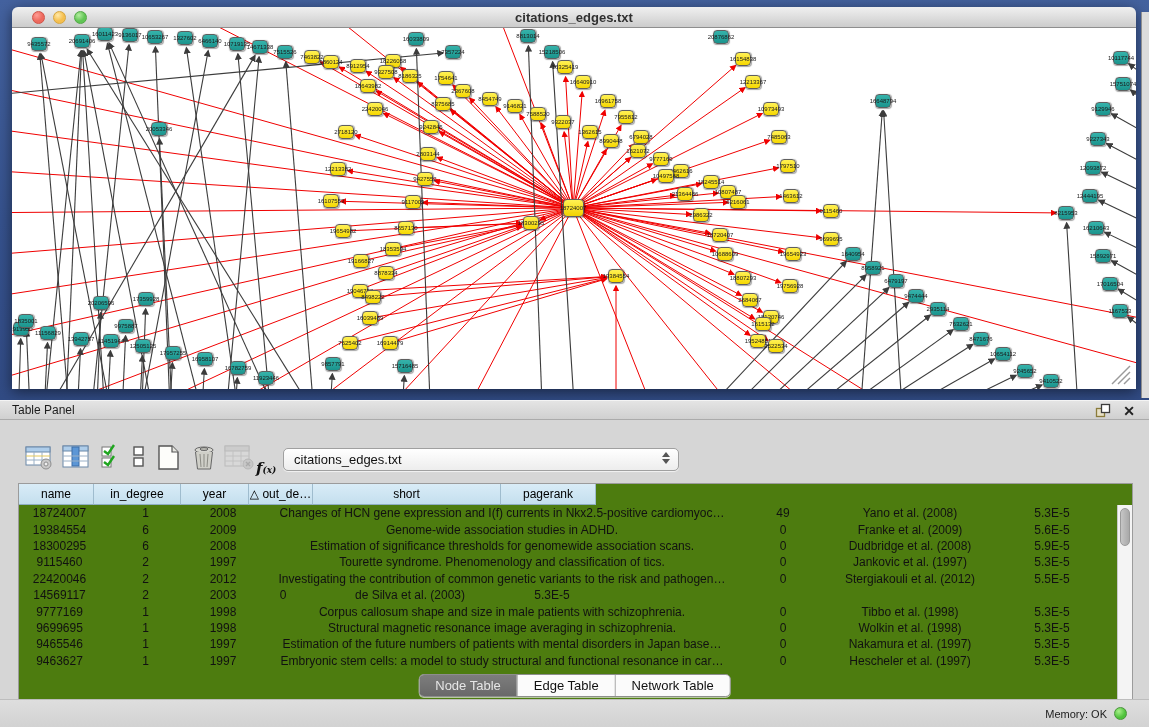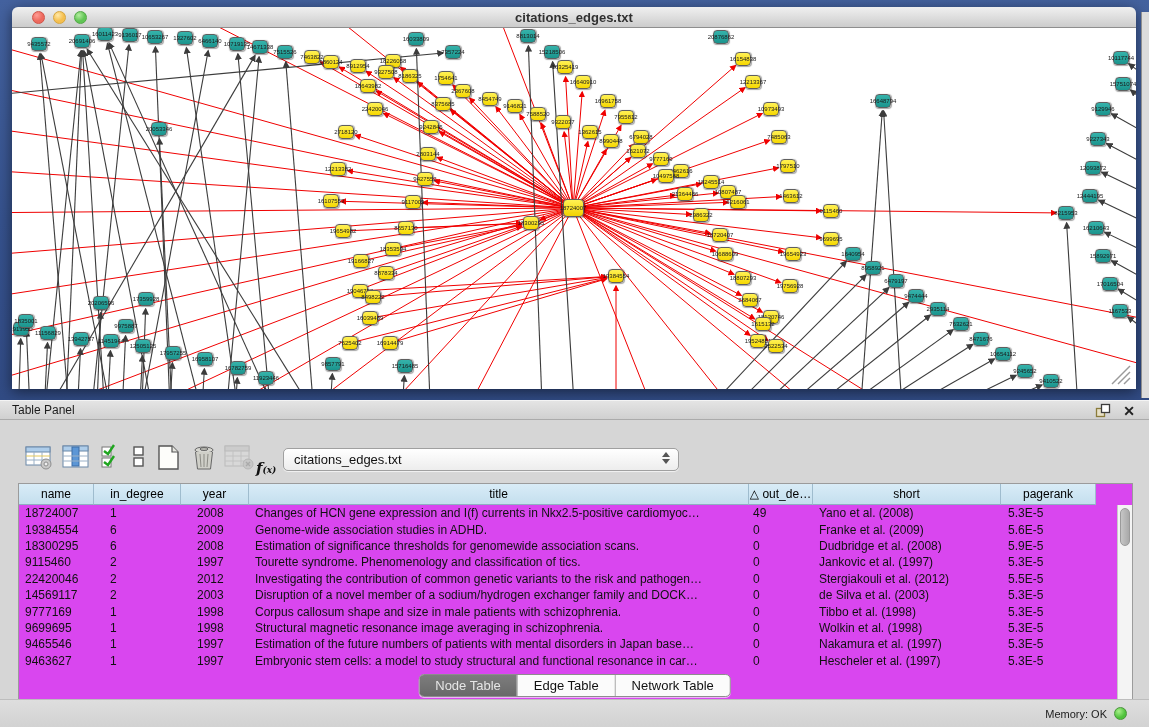--- a/index.html
+++ b/index.html
@@ -54,21 +54,21 @@
               background:linear-gradient(180deg,#ffffff,#ededed);
               border:1px solid #a0a0a0; border-radius:5px;
               display:flex; align-items:center; font-size:13px; color:#111;
               padding-left:10px; box-shadow:0 1px 1px rgba(255,255,255,.7); }
   .dd-steppers { position:absolute; right:8px; top:3px; display:flex; flex-direction:column; gap:2px; }
   .dd-steppers i { width:0; height:0; border-left:4px solid transparent; border-right:4px solid transparent; }
   .dd-up { border-bottom:5px solid #555; }
   .dd-down { border-top:5px solid #555; }
 
   .table-wrap { position:absolute; left:18px; top:83px; width:1115px; height:222px;
-                background:#d946ef; border:1px solid #9b9b9b; }
+                background:#4d7c0f; border:1px solid #9b9b9b;text-align:center; }
   .thead { position:absolute; left:0; top:0; height:21px; display:flex; }
   .th { height:21px; background:linear-gradient(180deg,#d9ecf7,#c4dfee);
         border-right:1px solid #9fbcce; border-bottom:1px solid #8fAec2;
         font-size:12px; color:#000; display:flex; align-items:center; justify-content:center; }
   .tbody { position:absolute; left:0; top:21px; }
   .tr { display:flex; height:16.4px; align-items:center; }
   .td { font-size:12px; color:#111; white-space:nowrap; overflow:hidden; }
   .vscroll { position:absolute; right:0; top:21px; bottom:0; width:15px;
              background:#f4f4f4; border-left:1px solid #c9c9c9; }
   .vthumb { position:absolute; left:2px; top:3px; width:10px; height:38px; border-radius:5px;
@@ -717,21 +717,20 @@
             <i class="dd-down"></i>
         </div>
       </div>
     </div>
 
     <div class="table-wrap">
       <div class="thead" id="thead">
           <div class="th" style="width: 75px;">name</div>
           <div class="th" style="width: 87px;">in_degree</div>
           <div class="th" style="width: 68px;">year</div>
-          <div class="th" style="width: 500px;">title</div>
           <div class="th" style="width: 64px;">△ out_de…</div>
           <div class="th" style="width: 188px;">short</div>
           <div class="th" style="width: 95px;">pagerank</div>
         </div>
       <div class="tbody" id="tbody">
           <div class="tr">
             <div class="td" style="width: 75px; padding-left: 6px;">18724007</div>
             <div class="td" style="width: 87px; padding-left: 16px;">1</div>
             <div class="td" style="width: 68px; padding-left: 16px;">2008</div>
             <div class="td" style="width: 500px; padding-left: 6px;">Changes of HCN gene expression and I(f) currents in Nkx2.5-positive cardiomyoc…</div>
@@ -772,21 +771,20 @@
             <div class="td" style="width: 68px; padding-left: 16px;">2012</div>
             <div class="td" style="width: 500px; padding-left: 6px;">Investigating the contribution of common genetic variants to the risk and pathogen…</div>
             <div class="td" style="width: 64px; padding-left: 4px;">0</div>
             <div class="td" style="width: 188px; padding-left: 6px;">Stergiakouli et al. (2012)</div>
             <div class="td" style="width: 95px; padding-left: 7px;">5.5E-5</div>
           </div>
           <div class="tr">
             <div class="td" style="width: 75px; padding-left: 6px;">14569117</div>
             <div class="td" style="width: 87px; padding-left: 16px;">2</div>
             <div class="td" style="width: 68px; padding-left: 16px;">2003</div>
-            <div class="td" style="width: 500px; padding-left: 6px;">Disruption of a novel member of a sodium/hydrogen exchanger family and DOCK…</div>
             <div class="td" style="width: 64px; padding-left: 4px;">0</div>
             <div class="td" style="width: 188px; padding-left: 6px;">de Silva et al. (2003)</div>
             <div class="td" style="width: 95px; padding-left: 7px;">5.3E-5</div>
           </div>
           <div class="tr">
             <div class="td" style="width: 75px; padding-left: 6px;">9777169</div>
             <div class="td" style="width: 87px; padding-left: 16px;">1</div>
             <div class="td" style="width: 68px; padding-left: 16px;">1998</div>
             <div class="td" style="width: 500px; padding-left: 6px;">Corpus callosum shape and size in male patients with schizophrenia.</div>
             <div class="td" style="width: 64px; padding-left: 4px;">0</div>

